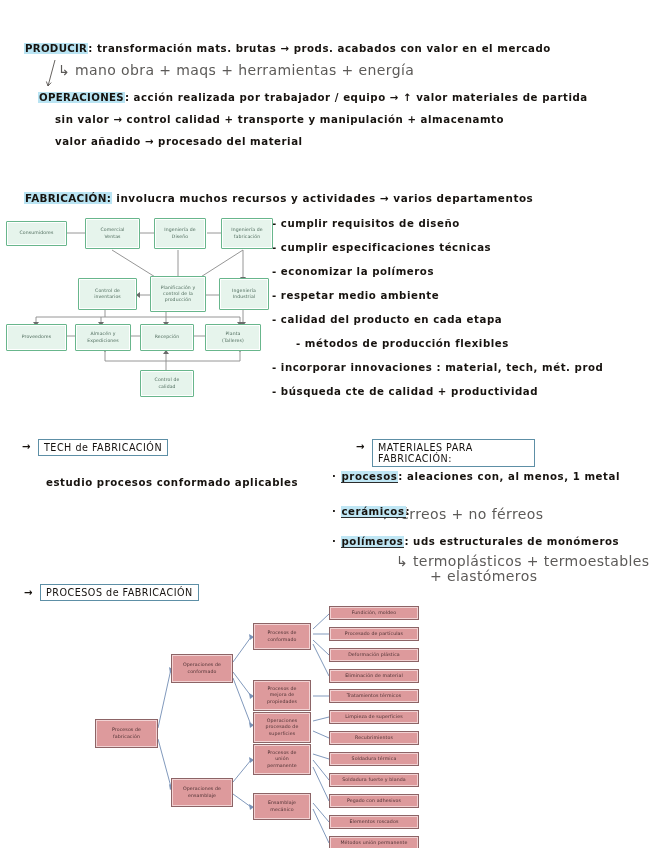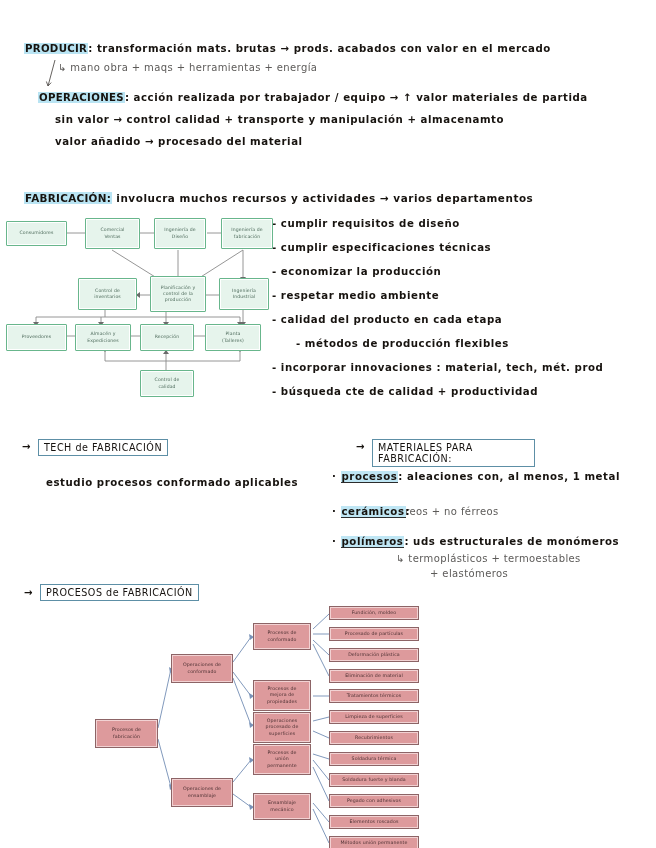--- a/index.html
+++ b/index.html
@@ -27,21 +27,21 @@
   .hand {
     position: absolute;
     font-family: "DejaVu Sans", sans-serif;
     font-size: 10.2px;
     letter-spacing: 0.55px;
     color: #17130f;
     white-space: nowrap;
     font-weight: 600;
   }
   .hand.sm {
-    font-size: 10px;
+    font-size: 14px;
     color: #5c5a58;
     letter-spacing: .4px;
     font-weight: 500;
     text-align: right;
   }
   .hand.title {
     font-size: 10.4px;
     font-weight: 700;
     letter-spacing: .5px;
   }
@@ -132,21 +132,21 @@
   <div class="hand" style="left:55px; top:102px;">sin valor → control calidad + transporte  y  manipulación  +  almacenamto</div>
   <div class="hand" style="left:55px; top:124px;">valor añadido → procesado del material</div>
 
   <div class="hand title" style="left:24px; top:180px;">
     <span class="hl">FABRICACIÓN:</span>
     <span style="font-weight:600; letter-spacing:.55px;">involucra  muchos  recursos  y  actividades   →   varios  departamentos</span>
   </div>
 
   <div class="hand" style="left:272px; top:206px;">- cumplir requisitos de diseño</div>
   <div class="hand" style="left:272px; top:230px;">- cumplir especificaciones  técnicas</div>
-  <div class="hand" style="left:272px; top:254px;">-  economizar  la  producción</div>
+  <div class="hand" style="left:272px; top:254px;">-  economizar  la  polímeros</div>
   <div class="hand" style="left:272px; top:278px;">-  respetar  medio  ambiente</div>
   <div class="hand" style="left:272px; top:302px;">-  calidad  del producto  en  cada  etapa</div>
   <div class="hand" style="left:272px; top:326px;margin-left:24px;">-  métodos  de  producción  flexibles</div>
   <div class="hand" style="left:272px; top:350px;">-  incorporar  innovaciones : material, tech, mét. prod</div>
   <div class="hand" style="left:272px; top:374px;">-  búsqueda  cte de  calidad  + productividad</div>
 
   <div>
 
     <svg class="tree-svg" width="656" height="848">
       <g stroke="#8a8a8a" stroke-width="0.9" fill="none">

